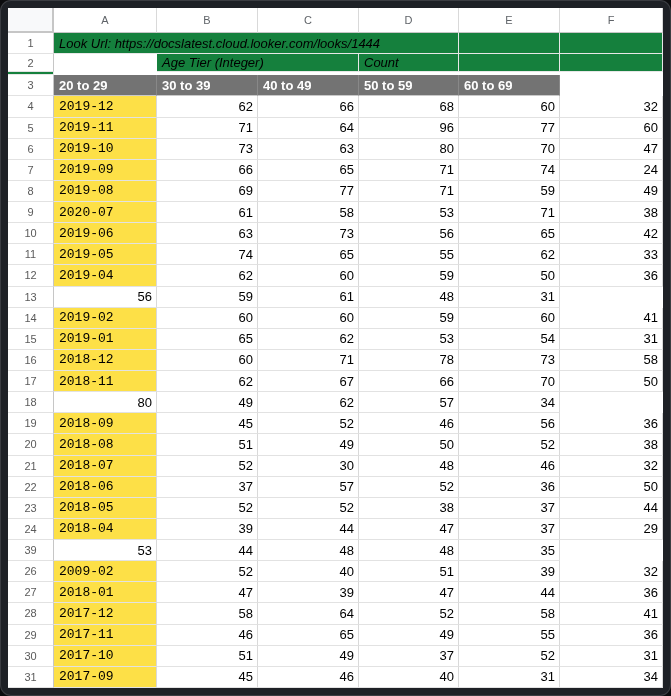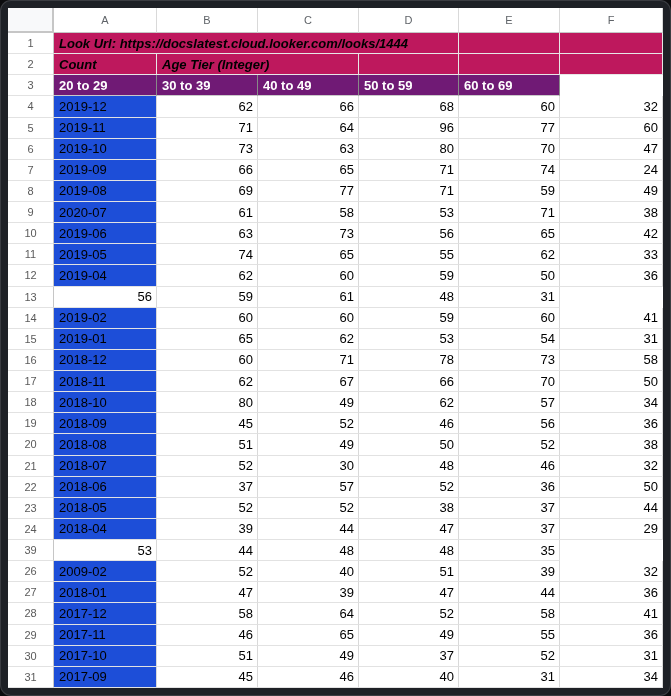--- a/index.html
+++ b/index.html
@@ -75,40 +75,40 @@
     color: #000;
   }
   .rownum {
     justify-content: center;
     font-size: 11px;
     color: #5a5a5a;
     background: #ffffff;
     border-right: 1px solid #c6c6c6;
   }
   .gray {
-    background: #be185d;
+    background: #15803d;
     border-right: 1px solid #e7e7e7;
     border-bottom: 1px solid #e7e7e7;
-    font-weight: bold;
   }
   .italic {
     font-style: italic;
     padding-left: 5px;
   }
   .dark {
-    background: #701a75;
+    background: #737373;
     color: #ffffff;
     font-weight: bold;
     padding-left: 5px;
     border-right: 1px solid #888888;
     border-bottom: 1px solid #c9c9c9;
   }
   .month {
-    background: #1d4ed8;
+    background: #fde047;
     padding-left: 5px;
+    font-family: Liberation Mono, monospace;
   }
   .num {
     background: #ffffff;
     justify-content: flex-end;
     padding-right: 4px;
   }
   .span4 { grid-column: 2 / span 4; }
   .span2 { grid-column: 3 / span 2; }
 </style>
 </head>
@@ -131,22 +131,22 @@
 
       <div class="row">
         <div class="c rownum">1</div>
         <div class="c gray italic span4">Look Url: https://docslatest.cloud.looker.com/looks/1444</div>
         <div class="c gray"></div>
         <div class="c gray"></div>
       </div>
 
       <div class="row">
         <div class="c rownum">2</div>
+        <div class="c gray italic span2">Age Tier (Integer)</div>
         <div class="c gray italic">Count</div>
-        <div class="c gray italic span2">Age Tier (Integer)</div>
         <div class="c gray"></div>
         <div class="c gray"></div>
         <div class="c gray"></div>
       </div>
 
       <div class="row">
         <div class="c rownum">3</div>
         <div class="c dark">20 to 29</div>
         <div class="c dark">30 to 39</div>
         <div class="c dark">40 to 49</div>
@@ -288,21 +288,20 @@
     <div class="c month">2018-11</div>
     <div class="c num">62</div>
     <div class="c num">67</div>
     <div class="c num">66</div>
     <div class="c num">70</div>
     <div class="c num">50</div>
   </div>
 
   <div class="row">
     <div class="c rownum">18</div>
-    <div class="c month">2018-10</div>
     <div class="c num">80</div>
     <div class="c num">49</div>
     <div class="c num">62</div>
     <div class="c num">57</div>
     <div class="c num">34</div>
   </div>
 
   <div class="row">
     <div class="c rownum">19</div>
     <div class="c month">2018-09</div>

